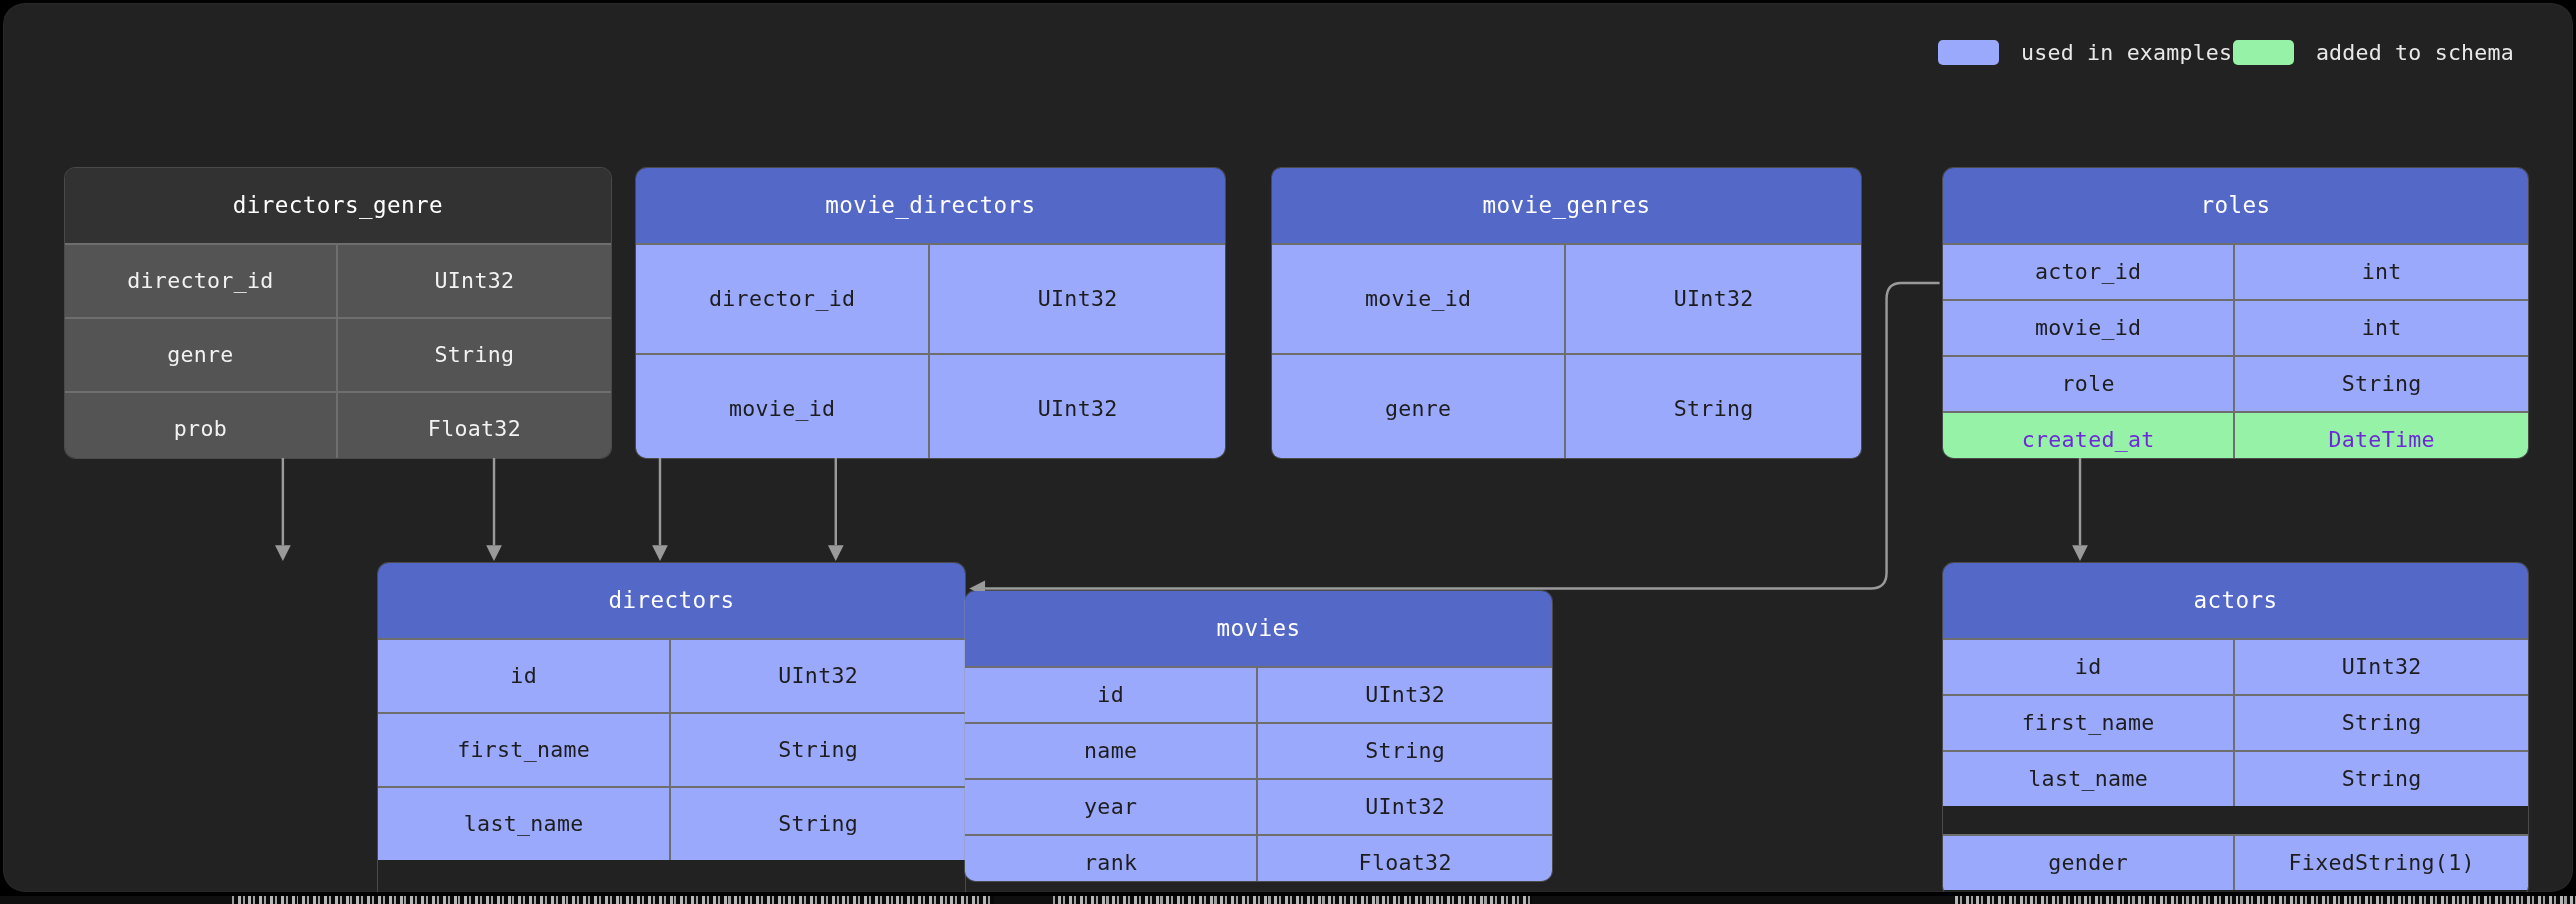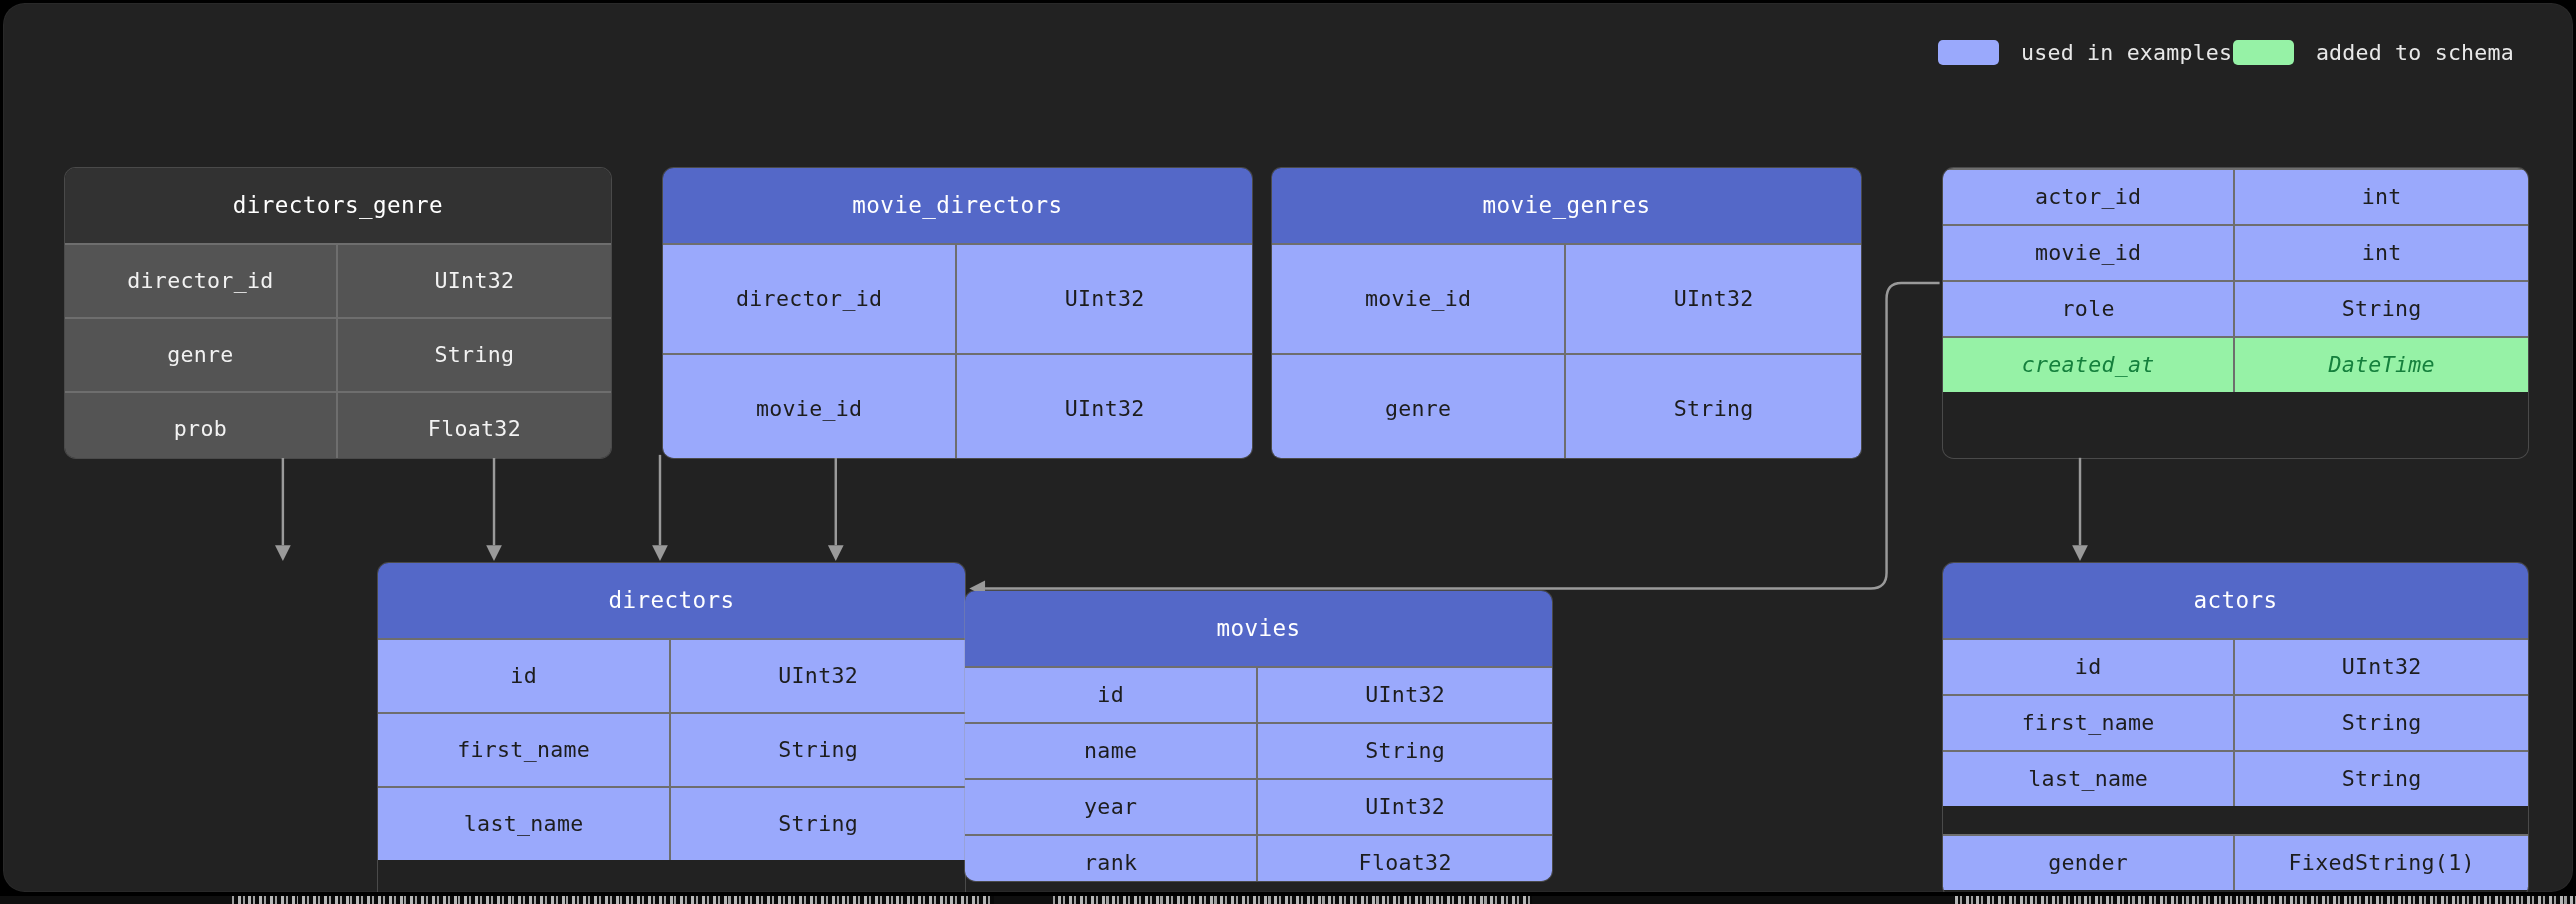--- a/index.html
+++ b/index.html
@@ -95,21 +95,21 @@
     font-size: 21.6px;
     letter-spacing: 0.3px;
     box-sizing: border-box;
   }
   .t-cell.name { flex: 0 0 50%; border-right: 2px solid #6e6e6e; }
   .t-cell.type { flex: 1 1 50%; }
 
   
   .theme-blue .table-title { background: #5468c8; }
   .theme-blue .t-cell      { background: #9aa9fc; color: #1d1d1d; }
-  .theme-blue .t-row.green .t-cell { background: #96f2a6; color: #15803d; font-style: italic; }
+  .theme-blue .t-row.green .t-cell { background: #96f2a6; color: #6d28d9; }
 
   .theme-grey .table-title { background: #323232; }
   .theme-grey .t-cell      { background: #545454; color: #f2f2f2; }
 
   
   #links {
     position: absolute;
     left: 0; top: 0;
     width: 2570px;
     height: 889px;
@@ -203,21 +203,21 @@
           <div class="t-row" style="height: 72px;">
             <div class="t-cell name">genre</div>
             <div class="t-cell type">String</div>
           </div>
           <div class="t-row" style="height: 72px;">
             <div class="t-cell name">prob</div>
             <div class="t-cell type">Float32</div>
           </div>
         </div>
       </div>
-      <div class="table-card theme-blue" style="left: 660px; top: 165px; width: 589px; height: 290px;">
+      <div class="table-card theme-blue" style="left: 633px; top: 165px; width: 589px; height: 290px;">
         <div class="table-title" style="height: 75px;">movie_directors</div>
         <div class="table-rows">
           <div class="t-row" style="height: 108px;">
             <div class="t-cell name">director_id</div>
             <div class="t-cell type">UInt32</div>
           </div>
           <div class="t-row" style="height: 108px;">
             <div class="t-cell name">movie_id</div>
             <div class="t-cell type">UInt32</div>
           </div>
@@ -230,20 +230,21 @@
             <div class="t-cell name">movie_id</div>
             <div class="t-cell type">UInt32</div>
           </div>
           <div class="t-row" style="height: 108px;">
             <div class="t-cell name">genre</div>
             <div class="t-cell type">String</div>
           </div>
         </div>
       </div>
       <div class="table-card theme-blue" style="left: 1940px; top: 165px; width: 585px; height: 290px;">
+        <div class="table-title" style="height: 75px;">roles</div>
         <div class="table-rows">
           <div class="t-row" style="height: 54px;">
             <div class="t-cell name">actor_id</div>
             <div class="t-cell type">int</div>
           </div>
           <div class="t-row" style="height: 54px;">
             <div class="t-cell name">movie_id</div>
             <div class="t-cell type">int</div>
           </div>
           <div class="t-row" style="height: 54px;">

